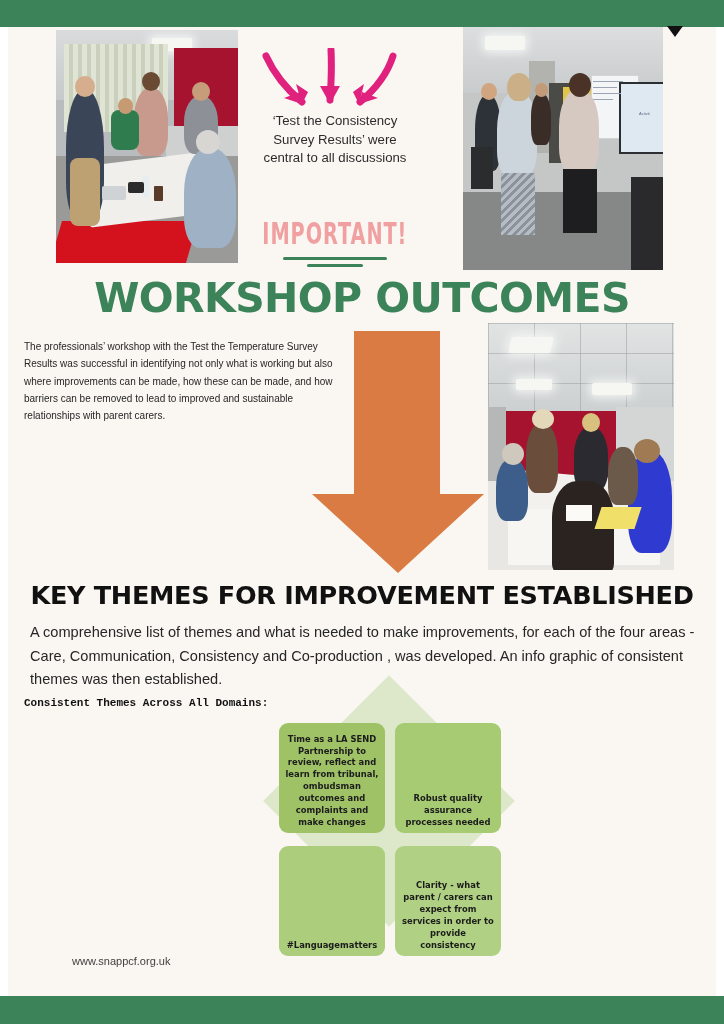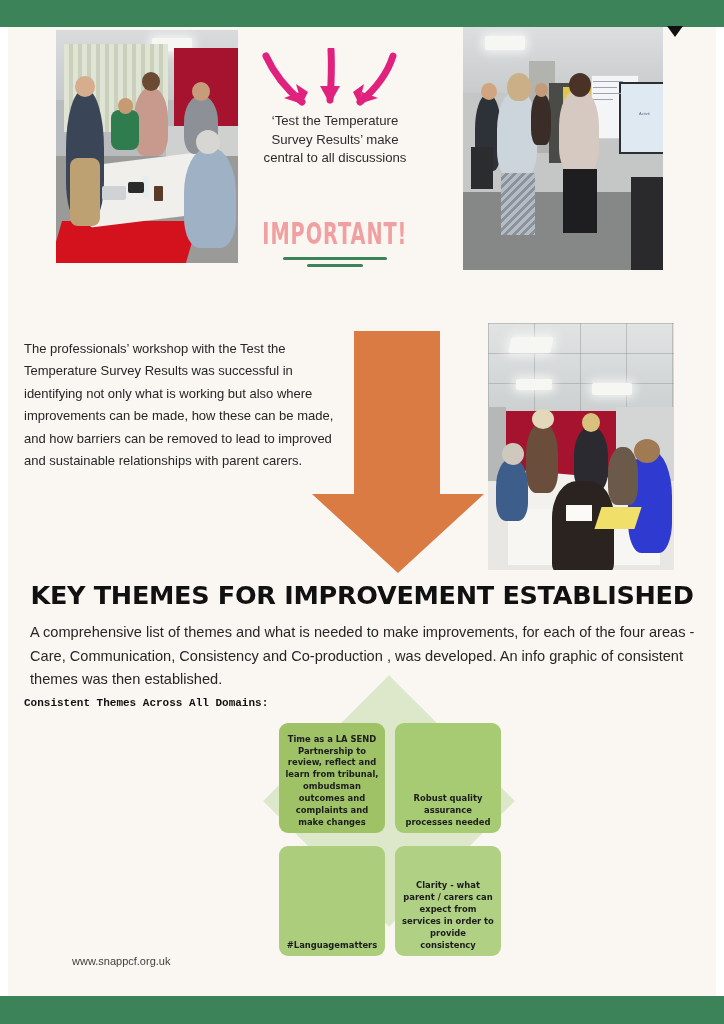--- a/index.html
+++ b/index.html
@@ -119,21 +119,21 @@
     font-weight: 700;
     letter-spacing: -0.3px;
     color: #111111;
     font-family: "DejaVu Sans", sans-serif;
   }
 
   
   .para-left {
     position: absolute;
     left: 24px; top: 338px; width: 320px;
-    font-size: 13px;
+    font-size: 10px;
     line-height: 1.73;
     color: #262626;
   }
   .para-themes {
     position: absolute;
     left: 30px; top: 621px; width: 666px;
     font-size: 14.6px;
     line-height: 1.62;
     color: #262626;
   }
@@ -267,28 +267,29 @@
       <path d="M73 2 C 74 22, 73 38, 72 52"></path>
       <path d="M135 8 C 128 30, 114 44, 102 54"></path>
     </g>
     <path d="M44 56 L 26 50 L 42 44 Z" fill="#e0217d"></path>
     <path d="M44 56 L 38 36 L 50 44 Z" fill="#e0217d"></path>
     <path d="M72 56 L 62 38 L 82 38 Z" fill="#e0217d"></path>
     <path d="M101 56 L 120 50 L 104 44 Z" fill="#e0217d"></path>
     <path d="M101 56 L 106 36 L 95 44 Z" fill="#e0217d"></path>
   </svg>
 
-  <div class="callout-text">‘Test the Temperature Survey Results’ make central to all discussions</div>
+  <div class="callout-text">‘Test the Consistency Survey Results’ were central to all discussions</div>
 
   <div class="important-wrap">
     <span class="important-word">IMPORTANT!</span>
     <div class="important-rule1"></div>
     <div class="important-rule2"></div>
   </div>
 
+  <div class="title-main">WORKSHOP OUTCOMES</div>
 
   <div class="para-left">The professionals’ workshop with the Test the Temperature Survey Results was successful in identifying not only what is working but also where improvements can be made, how these can be made, and how barriers can be removed to lead to improved and sustainable relationships with parent carers.</div>
 
   <svg class="orange-arrow" viewBox="0 0 172 242" xmlns="http://www.w3.org/2000/svg">
     <polygon points="42,0 128,0 128,163 172,163 86,242 0,163 42,163" fill="#d97b42"></polygon>
   </svg>
 
   <div class="photo" style="left:488px; top:323px; width:186px; height:247px;">
     <div class="ceiling" style="height:36%; background:linear-gradient(#e2e4e4,#ccd0d0);"></div>
     <div style="position:absolute; left:0; top:0; width:100%; height:36%;

